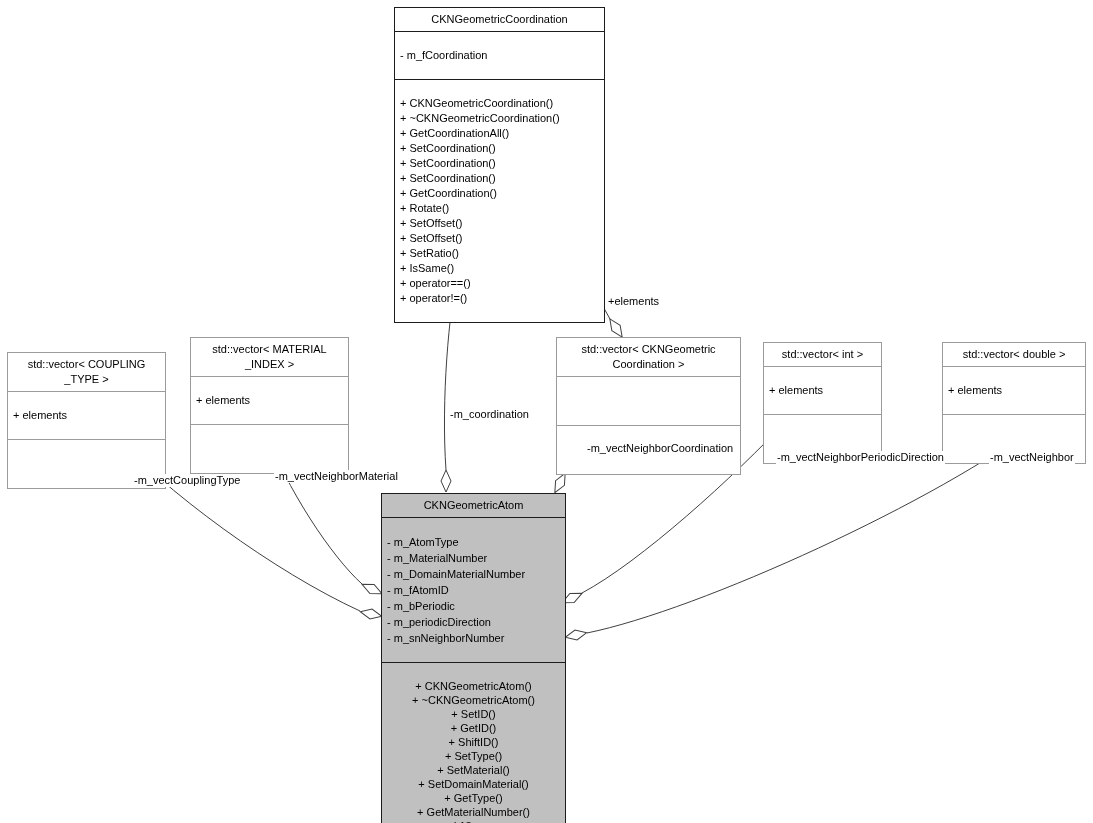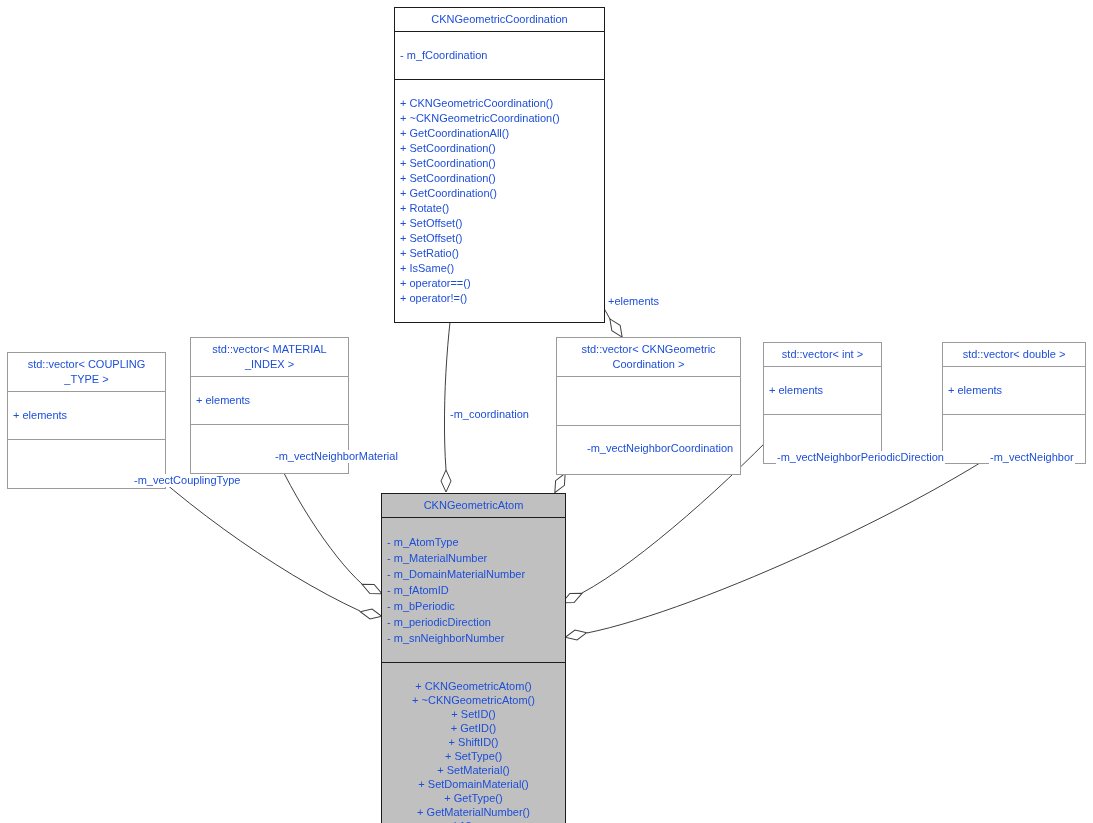--- a/index.html
+++ b/index.html
@@ -1,18 +1,18 @@
 <!DOCTYPE html>
 <html><head>
 <meta charset="utf-8">
 <style>
   html,body{margin:0;padding:0;background:#fff;}
   .canvas{
     position:relative;width:1093px;height:823px;background:#ffffff;
-    font-family:"Liberation Sans","DejaVu Sans",sans-serif;color:#1d4ed8;overflow:hidden;
+    font-family:"Liberation Sans","DejaVu Sans",sans-serif;color:#000000;overflow:hidden;
   }
   svg.edges{position:absolute;left:0;top:0;pointer-events:none;}
   .node{
     position:absolute;background:#ffffff;border:1px solid #9b9b9b;
     box-sizing:border-box;font-size:11px;
   }
   .node.black{border-color:#1c1c1c;}
   .node.filled{background:#c0c0c0;}
   .sec{padding:16px 5px;line-height:15px;}
   .sec + .sec{border-top:1px solid #9b9b9b;}
@@ -169,18 +169,18 @@
         <div class="member">+ GetType()</div>
         <div class="member">+ GetMaterialNumber()</div>
         <div class="member">and 18 more...</div>
         <div class="member">+ SetNeighborNumber()</div>
       </div>
   </div>
 
   <div class="elabel" style="left:449px;top:373px;margin-top:35px;">-m_coordination</div>
   <div class="elabel" style="left:607px;top:295px;">+elements</div>
   <div class="elabel" style="left:133px;top:450px;margin-top:24px;">-m_vectCouplingType</div>
-  <div class="elabel" style="left:274px;top:450px;">-m_vectNeighborMaterial</div>
+  <div class="elabel" style="left:274px;top:470px;">-m_vectNeighborMaterial</div>
   <div class="elabel" style="left:586px;top:442px;">-m_vectNeighborCoordination</div>
   <div class="elabel" style="left:776px;top:451px;">-m_vectNeighborPeriodicDirection</div>
   <div class="elabel" style="left:989px;top:451px;">-m_vectNeighbor</div>
 
 </div>
 
 </body></html>

